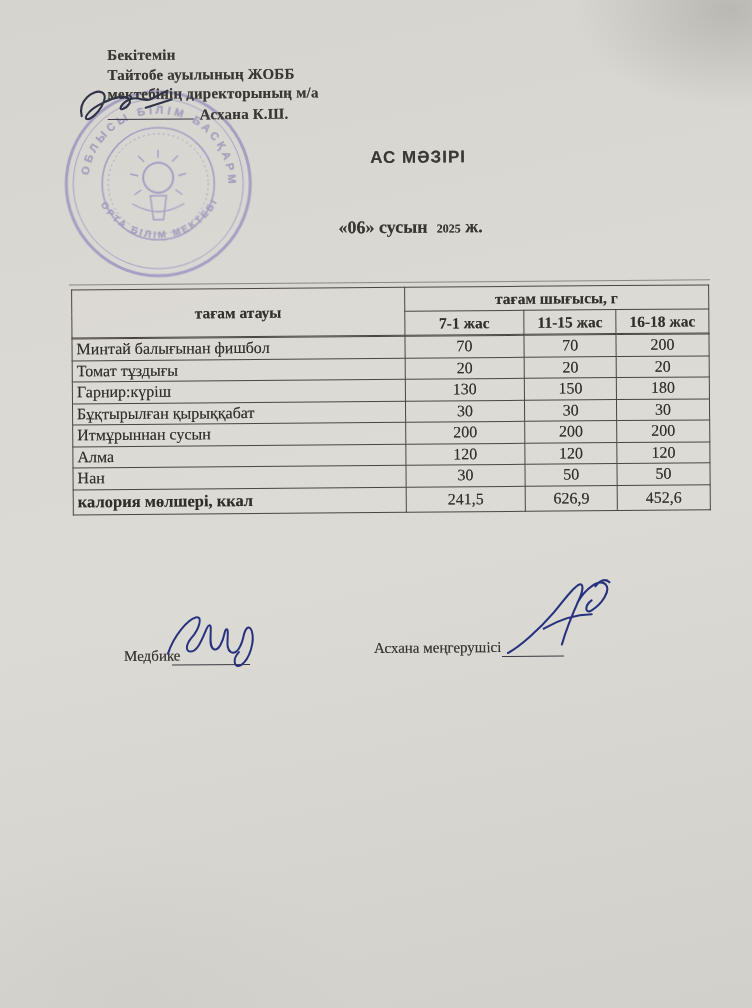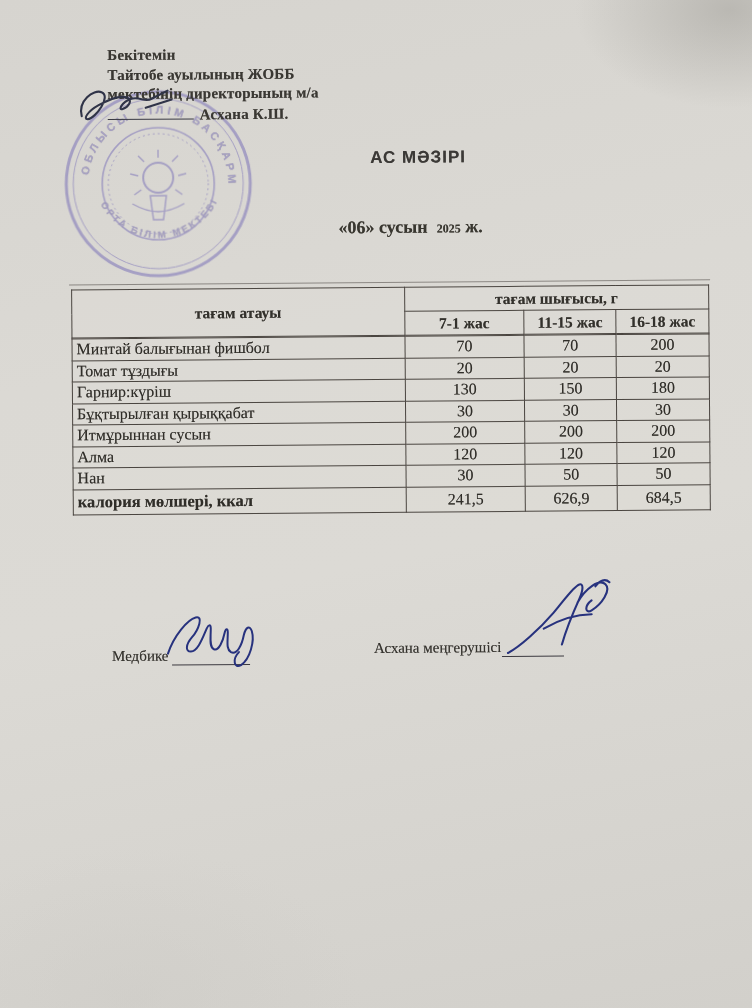--- a/index.html
+++ b/index.html
@@ -192,26 +192,26 @@
         <tr>
           <td class="dish">Нан</td>
           <td class="num">30</td>
           <td class="num">50</td>
           <td class="num">50</td>
         </tr>
         <tr class="total">
           <td class="dish">калория мөлшері, ккал</td>
           <td class="num">241,5</td>
           <td class="num">626,9</td>
-          <td class="num">684,5</td>
+          <td class="num">452,6</td>
         </tr>
       </tbody>
     </table>
 
-    <span class="foot-label" style="left:110px; top:646px;">Медбике</span>
+    <span class="foot-label" style="left:122px; top:646px;">Медбике</span>
     <div class="u-line" style="left:170px; top:663px; width:78px;"></div>
     <svg class="sig" style="left:160px; top:596px; width:100px; height:76px;" viewBox="0 0 100 76">
       <path d="M6 56 C12 38 26 22 34 20 C42 18 37 32 30 40 C24 47 23 54 29 54 C36 54 41 40 45 31 C47 27 49 27 49 31 C49 40 47 50 52 52 C57 54 61 44 63 35 C64 31 66 31 66 35 C66 44 64 52 69 55 C75 58 80 48 82 38 C84 30 88 28 90 34 C93 44 88 62 79 68 C72 72 70 62 77 55" fill="none" stroke="#27327e" stroke-width="2" stroke-linecap="round"></path>
     </svg>
 
     <span class="foot-label" style="left:372px; top:640px;">Асхана меңгерушісі</span>
     <div class="u-line" style="left:500px; top:657px; width:62px;"></div>
     <svg class="sig" style="left:498px; top:578px; width:120px; height:88px;" viewBox="0 0 120 88">
       <path d="M8 76 C20 70 40 52 54 36 C66 22 74 10 80 8 C84 7 84 13 80 22 C74 35 66 54 62 68 M44 52 C58 44 76 38 92 38 M78 26 C86 12 100 2 106 8 C112 14 102 28 92 34 C86 38 84 30 92 24 M96 10 C100 4 106 2 110 6" fill="none" stroke="#27327e" stroke-width="2.1" stroke-linecap="round"></path>
     </svg>

